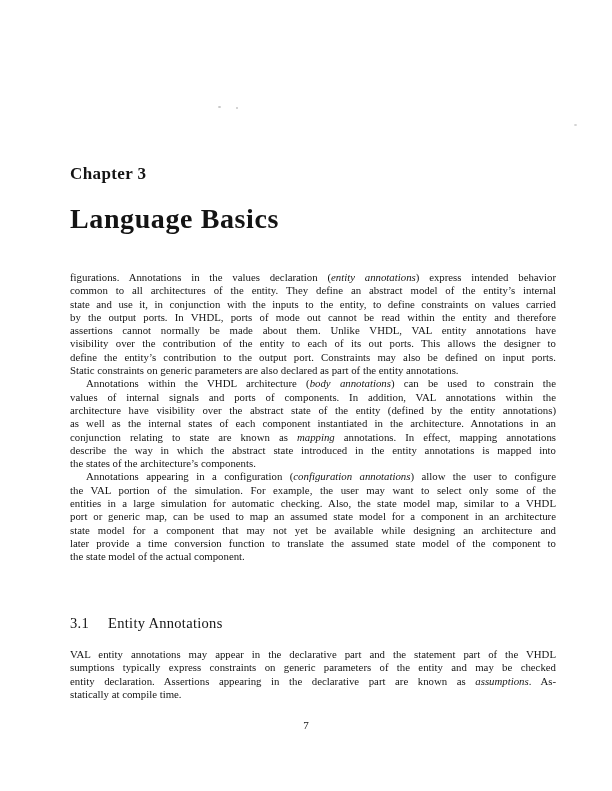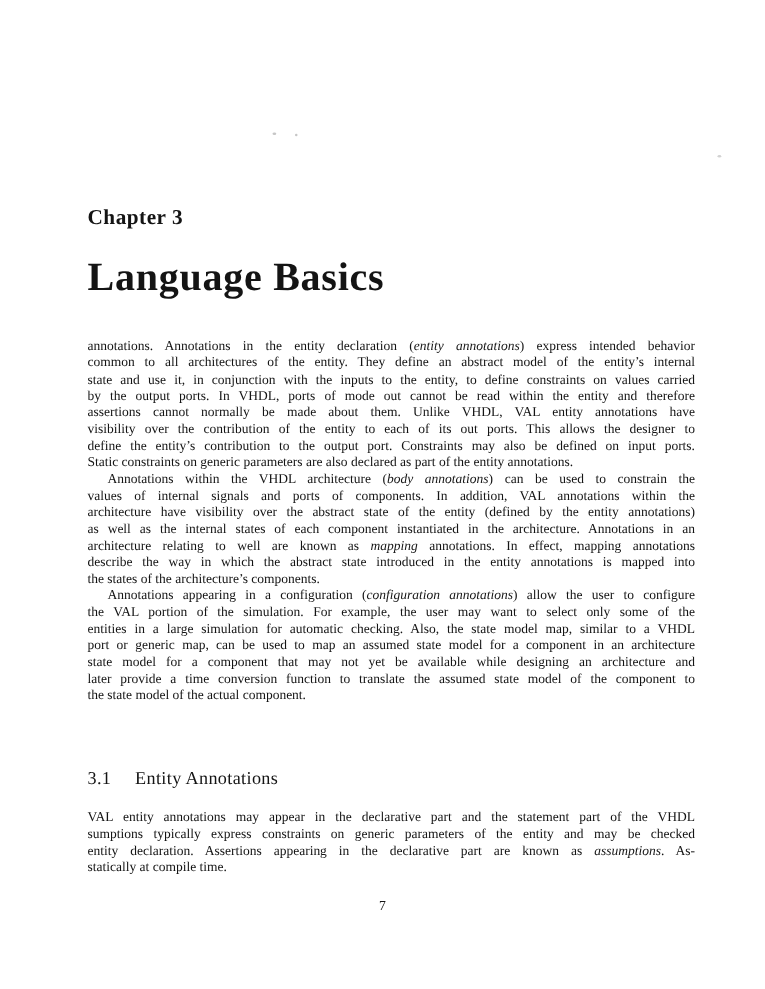--- a/index.html
+++ b/index.html
@@ -21,21 +21,21 @@
     left: 70px;
     top: 164px;
     font-size: 17px;
     font-weight: bold;
     letter-spacing: 0.4px;
   }
   .chapter-title {
     position: absolute;
     left: 70px;
     top: 203px;
-    font-size: 32px;
+    font-size: 28px;
     font-weight: bold;
     letter-spacing: 0.6px;
   }
   .body-block {
     position: absolute;
     left: 70px;
     width: 486px;
     font-size: 10.8px;
     line-height: 13.3px;
   }
@@ -84,35 +84,35 @@
   <div class="speck speck-1"></div>
   <div class="speck speck-2"></div>
   <div class="speck speck-3"></div>
 
   <div class="chapter-number">Chapter 3</div>
 
   <div class="chapter-title">Language Basics</div>
 
   <div class="body-block body-main">
       <div class="para">
-        <div class="line"><span>annotations. Annotations in the entity declaration (</span><span class="it">entity annotations</span><span>) express intended behavior</span></div>
+        <div class="line"><span>figurations. Annotations in the values declaration (</span><span class="it">entity annotations</span><span>) express intended behavior</span></div>
         <div class="line"><span>common to all architectures of the entity. They define an abstract model of the entity’s internal</span></div>
         <div class="line"><span>state and use it, in conjunction with the inputs to the entity, to define constraints on values carried</span></div>
         <div class="line"><span>by the output ports. In VHDL, ports of mode out cannot be read within the entity and therefore</span></div>
         <div class="line"><span>assertions cannot normally be made about them. Unlike VHDL, VAL entity annotations have</span></div>
         <div class="line"><span>visibility over the contribution of the entity to each of its out ports. This allows the designer to</span></div>
         <div class="line"><span>define the entity’s contribution to the output port. Constraints may also be defined on input ports.</span></div>
         <div class="line last"><span>Static constraints on generic parameters are also declared as part of the entity annotations.</span></div>
       </div>
       <div class="para">
         <div class="line indent"><span>Annotations within the VHDL architecture (</span><span class="it">body annotations</span><span>) can be used to constrain the</span></div>
         <div class="line"><span>values of internal signals and ports of components. In addition, VAL annotations within the</span></div>
         <div class="line"><span>architecture have visibility over the abstract state of the entity (defined by the entity annotations)</span></div>
         <div class="line"><span>as well as the internal states of each component instantiated in the architecture. Annotations in an</span></div>
-        <div class="line"><span>architecture relating to well are known as </span><span class="it">mapping</span><span> annotations. In effect, mapping annotations</span></div>
+        <div class="line"><span>conjunction relating to state are known as </span><span class="it">mapping</span><span> annotations. In effect, mapping annotations</span></div>
         <div class="line"><span>describe the way in which the abstract state introduced in the entity annotations is mapped into</span></div>
         <div class="line last"><span>the states of the architecture’s components.</span></div>
       </div>
       <div class="para">
         <div class="line indent"><span>Annotations appearing in a configuration (</span><span class="it">configuration annotations</span><span>) allow the user to configure</span></div>
         <div class="line"><span>the VAL portion of the simulation. For example, the user may want to select only some of the</span></div>
         <div class="line"><span>entities in a large simulation for automatic checking. Also, the state model map, similar to a VHDL</span></div>
         <div class="line"><span>port or generic map, can be used to map an assumed state model for a component in an architecture</span></div>
         <div class="line"><span>state model for a component that may not yet be available while designing an architecture and</span></div>
         <div class="line"><span>later provide a time conversion function to translate the assumed state model of the component to</span></div>

